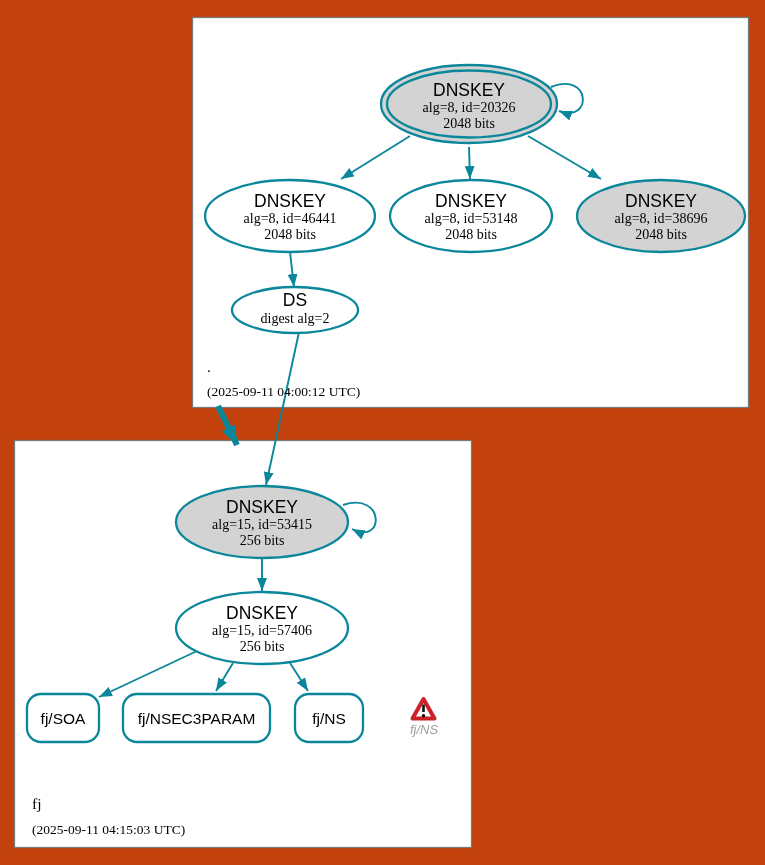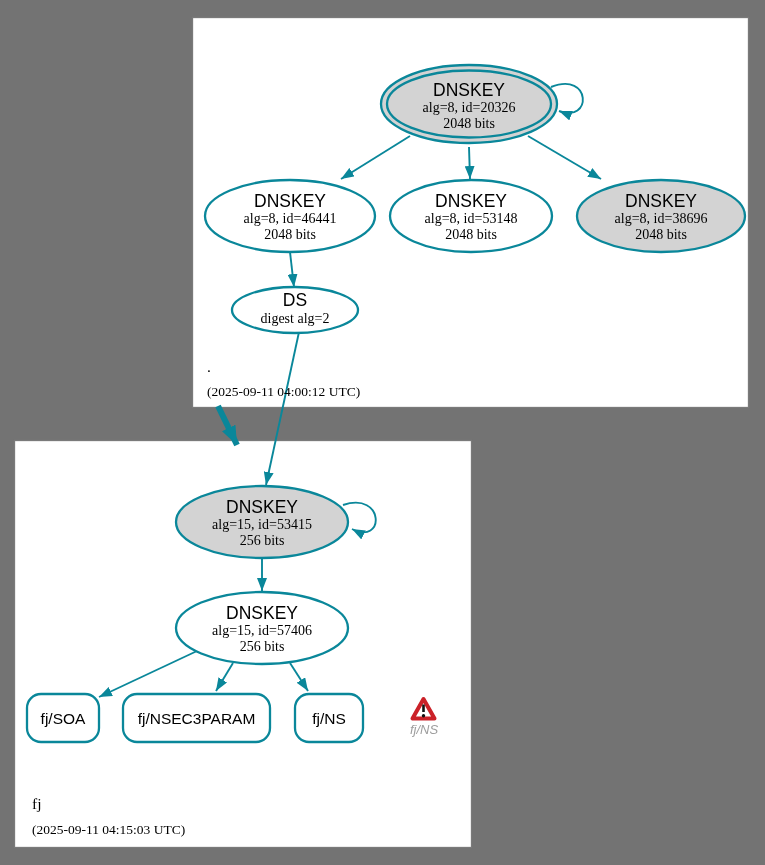--- a/index.html
+++ b/index.html
@@ -1,16 +1,16 @@
 <!DOCTYPE html>
 <html><head>
 <meta charset="utf-8">
 <style>
   html,body { margin:0; padding:0; background:#ffffff; }
-  #canvas { position:relative; width:765px; height:865px; background:#737373;
+  #canvas { position:relative; width:765px; height:865px; background:#c2410c;
             font-family:"Liberation Serif", serif; }
   svg text { user-select:none; }
   .zonebox { fill:#ffffff; stroke:#7a7a7a; stroke-width:1.3; }
   .edge { fill:none; stroke:#0a879a; stroke-width:1.9; }
   .edge-thick { fill:none; stroke:#0a879a; stroke-width:6; }
   .nodeshape { stroke:#0a879a; stroke-width:2.3; }
   .nodeshape-inner { fill:none; stroke:#0a879a; stroke-width:2.3; }
   .node-title { font-family:"Liberation Sans", sans-serif; font-size:17.5px; fill:#000000; text-anchor:middle; }
   .node-attr  { font-family:"Liberation Serif", serif; font-size:14px; fill:#000000; text-anchor:middle; }
   .rrset-label { font-family:"Liberation Sans", sans-serif; font-size:15.5px; fill:#000000; text-anchor:middle; }

